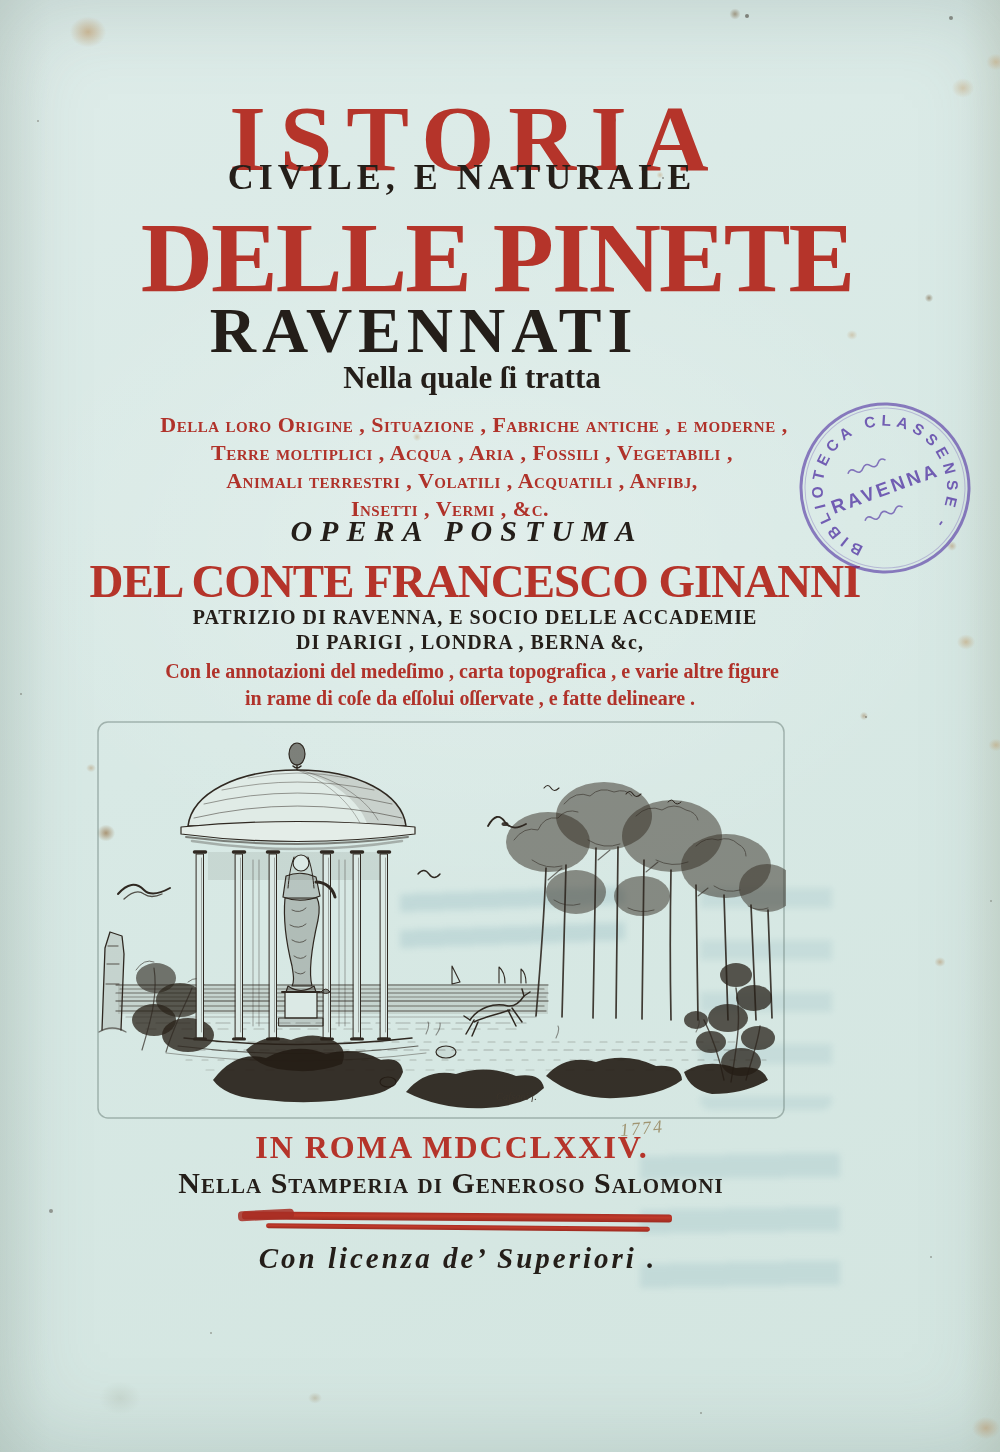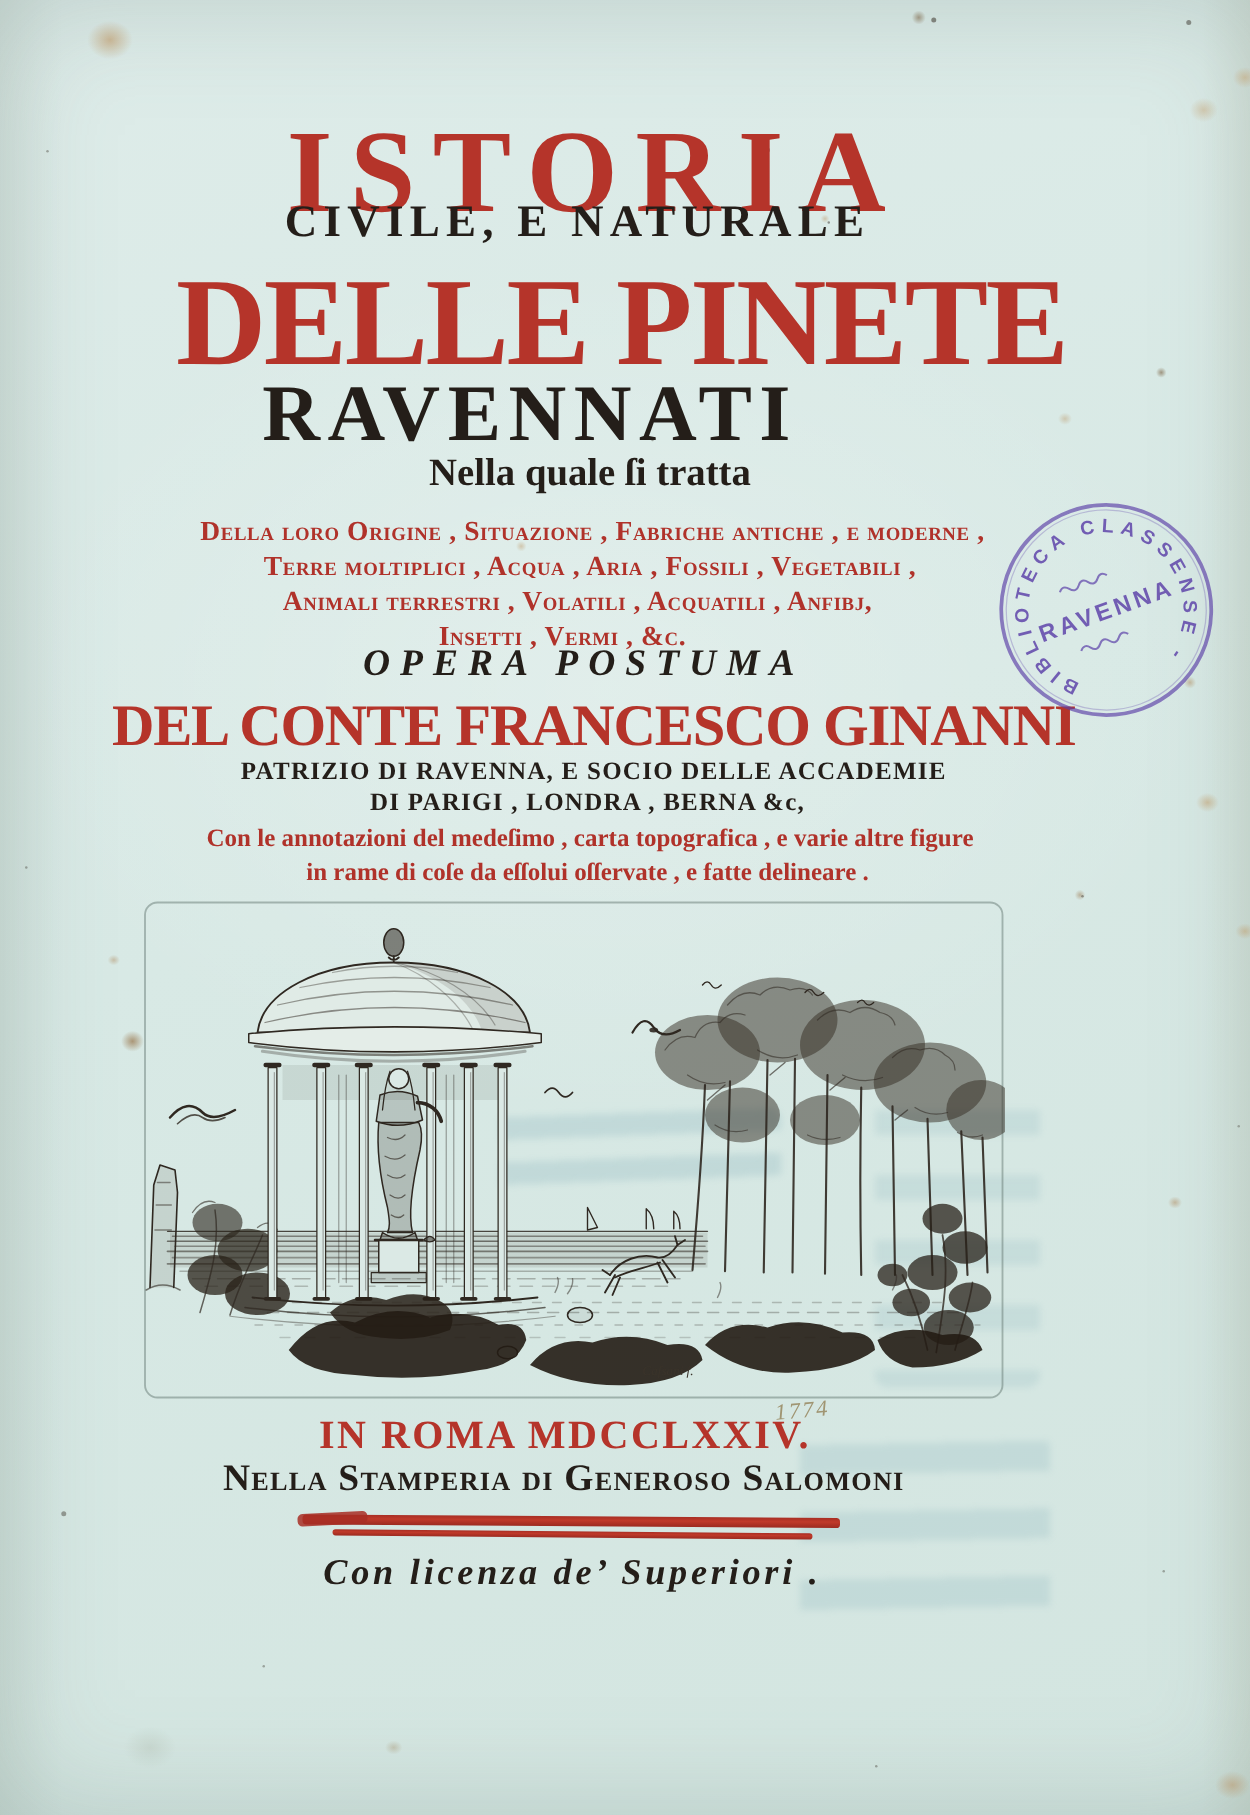--- a/index.html
+++ b/index.html
@@ -85,21 +85,21 @@
   <div class="abs line" style="top:514px;margin-left:-33px;font-size:30px;font-weight:700;font-style:italic;letter-spacing:8px;">OPERA POSTUMA</div>
 
   <div class="abs line bigred" style="top:554px;margin-left:-25px;font-size:47px;font-weight:700;letter-spacing:-1px;">DEL CONTE FRANCESCO GINANNI</div>
 
   <div class="abs line" style="top:606px;margin-left:-25px;font-size:20px;font-weight:700;letter-spacing:1px;">PATRIZIO DI RAVENNA, E SOCIO DELLE ACCADEMIE</div>
   <div class="abs line" style="top:631px;margin-left:-30px;font-size:20px;font-weight:700;letter-spacing:1px;">DI PARIGI , LONDRA , BERNA &amp;c,</div>
 
   <div class="abs line red" style="top:660px;margin-left:-28px;font-size:20px;font-weight:600;">Con le annotazioni del medeſimo , carta topografica , e varie altre figure</div>
   <div class="abs line red" style="top:687px;margin-left:-30px;font-size:20px;font-weight:600;">in rame di coſe da eſſolui oſſervate , e fatte delineare .</div>
 
-  <div class="abs" style="left:114px;top:720px;width:690px;height:400px;">
+  <div class="abs" style="left:96px;top:720px;width:690px;height:400px;">
   <svg width="690" height="400" viewBox="0 0 690 400">
     <g stroke="#2f2821" fill="none" stroke-linecap="round" stroke-linejoin="round">
 
       <rect x="2" y="2" width="686" height="396" rx="10" stroke="rgba(90,110,104,.45)" stroke-width="1.5"></rect>
 
       <g>
         <rect x="22" y="266" width="430" height="28" fill="rgba(47,40,33,.10)" stroke="none"></rect>
         <path d="M20 265 H452" stroke-width="1" opacity=".85"></path>
         <path d="M24 269 H448" stroke-width="1.2" opacity=".5"></path>
         <path d="M20 273 H452" stroke-width="1.2" opacity=".6"></path>

